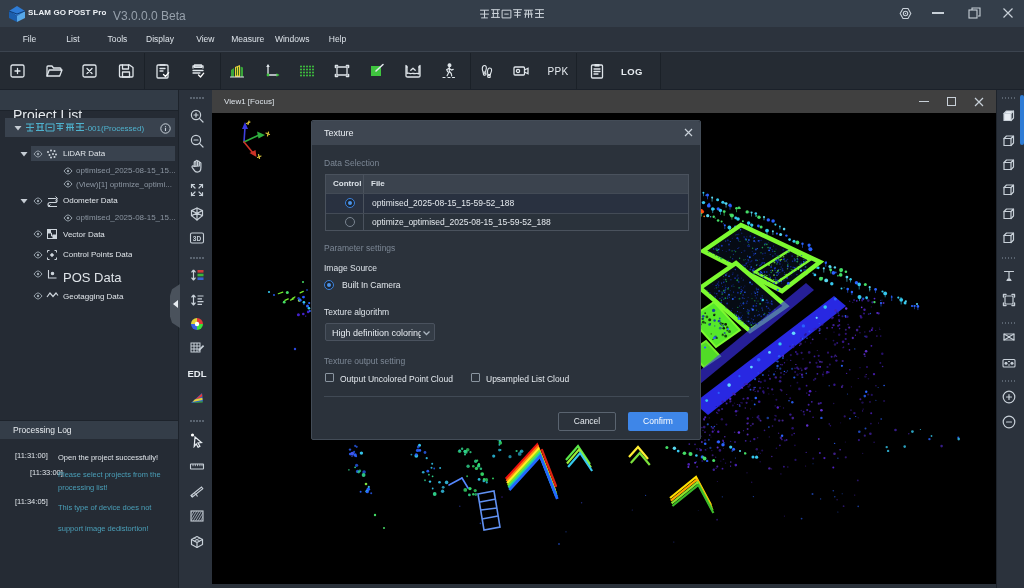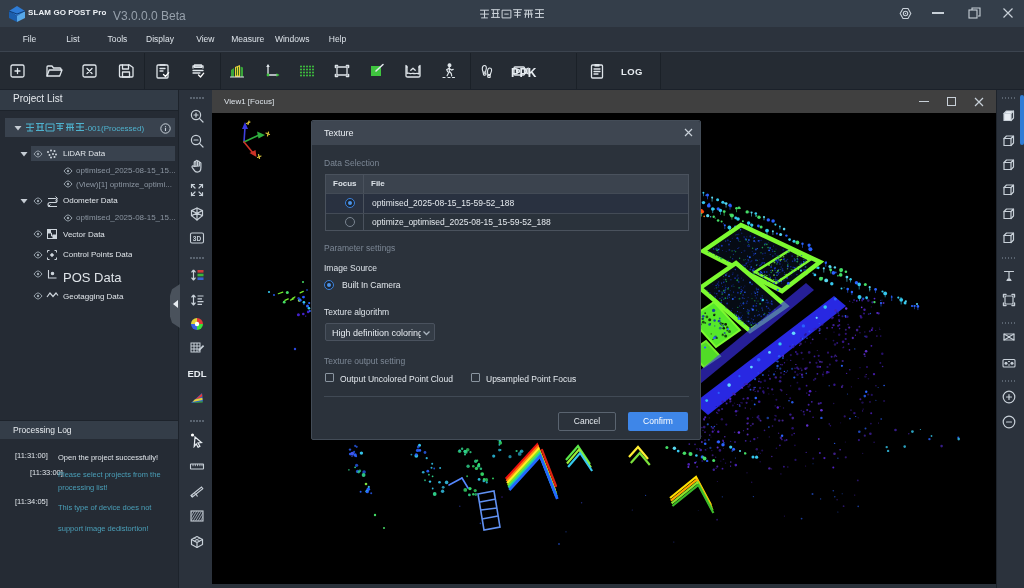--- a/index.html
+++ b/index.html
@@ -247,30 +247,30 @@
   </div>
 <div class="ticon" style="left:597px">
     <svg width="18" height="18" viewBox="0 0 18 18" style="">
       <g fill="none" stroke="#dfe5ea" stroke-width="1.3" stroke-linecap="round" stroke-linejoin="round">
         <rect x="3.5" y="3" width="11" height="13" rx="1"></rect>
         <rect x="6.5" y="2" width="5" height="2.6" fill="#dfe5ea" stroke="none"></rect>
         <path d="M6 7h6M6 9.5h6M6 12h4"></path>
       </g>
     </svg>
   </div>
-<div class="abs" style="left:524px;top:66px;transform:translateX(-50%);font-size:12px;font-weight:bold;color:#e6ebf0;letter-spacing:0.4px">PPK</div>
+<div class="abs" style="left:558px;top:66px;transform:translateX(-50%);font-size:10px;font-weight:normal;color:#e6ebf0;letter-spacing:0.4px">PPK</div>
 <div class="abs" style="left:632px;top:66px;transform:translateX(-50%);font-size:9.5px;font-weight:bold;color:#e6ebf0;letter-spacing:0.4px">LOG</div>
 <div class="tseg" style="left:144px"></div>
 <div class="tseg" style="left:220px"></div>
 <div class="tseg" style="left:470px"></div>
 <div class="tseg" style="left:576px"></div>
 <div class="tseg" style="left:660px"></div>
 <div id="leftpanel">
     <div class="abs" style="left:0;top:0;width:178px;height:21px;background:#323b46;border-bottom:1px solid #1d232b"></div>
-    <div class="abs" style="left:13px;top:3px;font-size:10px;color:#e6eaee">Project List</div>
+    <div class="abs" style="left:13px;top:17px;font-size:14px;color:#e6eaee">Project List</div>
     <div class="abs" style="left:5px;top:28px;width:170px;height:19px;background:#39424e"></div>
     <div class="abs" style="left:14px;top:35px">
       <svg width="8" height="6" viewBox="0 0 8 6" style="">
         <path d="M0.5 1h7L4 5.5z" fill="#c6cdd4"></path>
       </svg>
     </div>
     <div class="abs" style="left:25px;top:32px">
       <svg width="60" height="12" viewBox="0 0 60 12" style="vertical-align:middle">
         <g stroke="#4fb3cf" stroke-width="1" opacity="1.0">
           <line x1="1.0" y1="2.0" x2="9.0" y2="2.0"></line>
@@ -2271,21 +2271,21 @@
         <path d="M2 2l7 7M9 2l-7 7" stroke="#c8d0d8" stroke-width="1.2"></path>
       </svg>
     </div>
     <div class="row dlbl" style="left:12px;top:37px">Data Selection</div>
     <div class="row" style="left:13px;top:53px;width:364px;height:57px;border:1px solid #4a525d;background:#2a323b">
       <div style="position:absolute;left:0;top:0;width:100%;height:18px;background:#3b434e"></div>
       <div style="position:absolute;left:0;top:18px;width:100%;height:19.5px;background:#293140"></div>
       <div style="position:absolute;left:37px;top:0;width:1px;height:100%;background:#4a525d"></div>
       <div style="position:absolute;left:0;top:18px;width:100%;height:1px;background:#434b56"></div>
       <div style="position:absolute;left:0;top:37.5px;width:100%;height:1px;background:#434b56"></div>
-      <div style="position:absolute;left:7px;top:4px;font-weight:bold;font-size:8px;color:#dde3e9">Focus</div>
+      <div style="position:absolute;left:7px;top:4px;font-weight:bold;font-size:8px;color:#dde3e9">Control</div>
       <div style="position:absolute;left:45px;top:4px;font-weight:bold;font-size:8px;color:#dde3e9">File</div>
       <div style="position:absolute;left:18.5px;top:23px;width:10px;height:10px;border-radius:50%;border:1.8px solid #3b82dd;background:#1d242e"></div>
       <div style="position:absolute;left:21.5px;top:26px;width:4px;height:4px;border-radius:50%;background:#4b93e8"></div>
       <div style="position:absolute;left:18.5px;top:42px;width:10px;height:10px;border-radius:50%;border:1.4px solid #7a8591"></div>
       <div style="position:absolute;left:46px;top:22.5px;color:#e4e9ee">optimised_2025-08-15_15-59-52_188</div>
       <div style="position:absolute;left:46px;top:42px;color:#e4e9ee">optimize_optimised_2025-08-15_15-59-52_188</div>
     </div>
     <div class="row dlbl" style="left:12px;top:122px">Parameter settings</div>
     <div class="row" style="left:12px;top:142px;color:#dde3e9">Image Source</div>
     <div class="row" style="left:11.5px;top:158.5px;width:10px;height:10px;border-radius:50%;border:1.8px solid #3b82dd;background:#1d242e"></div>
@@ -2295,16 +2295,16 @@
     <div class="row" style="left:13px;top:202px;width:110px;height:18px;background:#343c46;border:1px solid #4a525e;border-radius:2px">
       <div style="position:absolute;left:6px;top:3.5px;color:#e8edf2;white-space:nowrap;overflow:hidden;width:89px;font-size:9px">High definition coloring</div>
       <svg style="position:absolute;right:3px;top:5px" width="9" height="8" viewBox="0 0 9 8">
         <path d="M1.5 2.5L4.5 5.5L7.5 2.5" fill="none" stroke="#aab4be" stroke-width="1.3"></path>
       </svg>
     </div>
     <div class="row dlbl" style="left:12px;top:235px">Texture output setting</div>
     <div class="row" style="left:12.5px;top:252px;width:9px;height:9px;border:1.2px solid #8a95a0;border-radius:1px"></div>
     <div class="row" style="left:28px;top:252.5px;color:#e4e9ee">Output Uncolored Point Cloud</div>
     <div class="row" style="left:159px;top:252px;width:9px;height:9px;border:1.2px solid #8a95a0;border-radius:1px"></div>
-    <div class="row" style="left:174px;top:252.5px;color:#e4e9ee">Upsampled Point Focus</div>
+    <div class="row" style="left:174px;top:252.5px;color:#e4e9ee">Upsampled List Cloud</div>
     <div class="row" style="left:12px;top:275px;width:365px;height:1px;background:#414a55"></div>
     <div class="row" style="left:246px;top:291px;width:58px;height:19px;border:1px solid #5a6470;border-radius:2px;background:#2b323b;text-align:center;line-height:17px;color:#e4e9ee">Cancel</div>
     <div class="row" style="left:316px;top:291px;width:60px;height:19px;border-radius:2px;background:#3e86e8;text-align:center;line-height:19px;color:#fff">Confirm</div>
   </div>
 </body></html>

